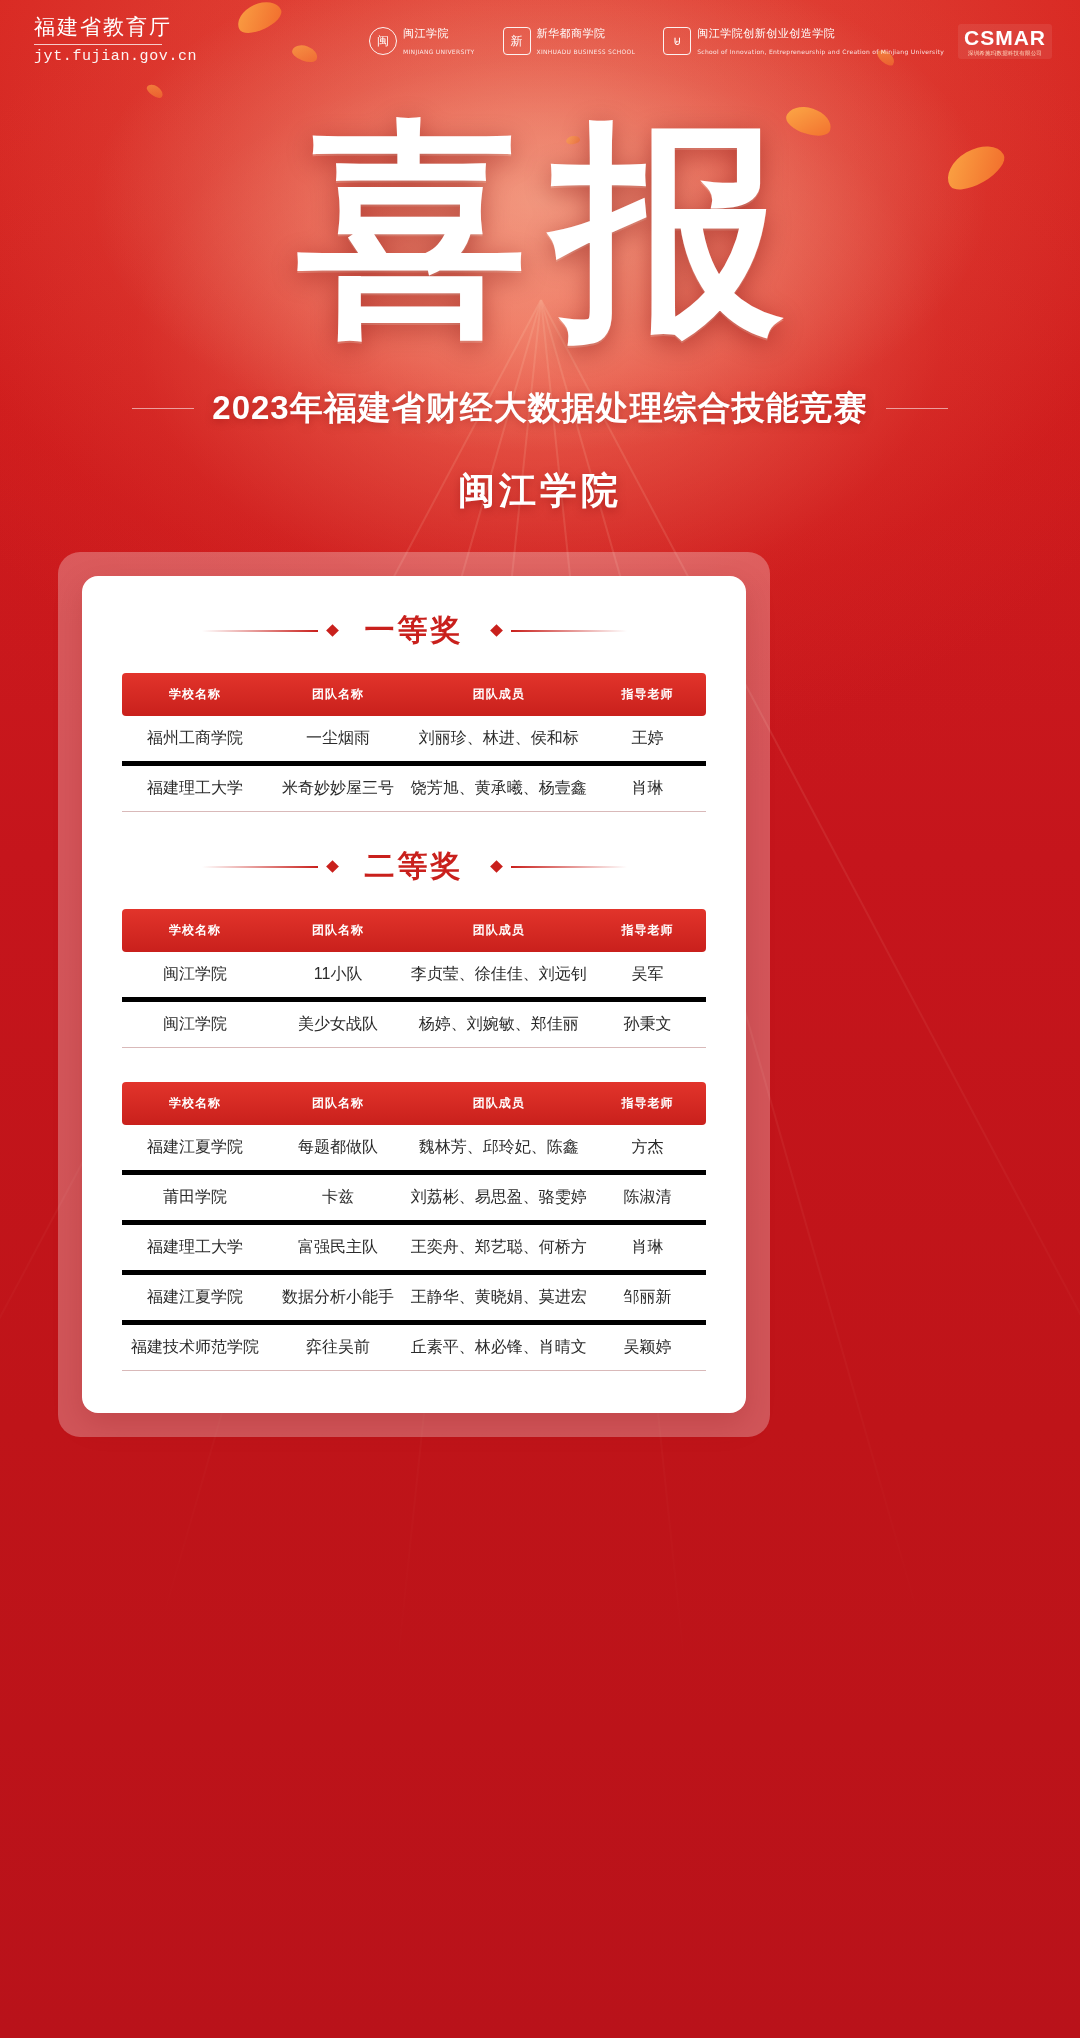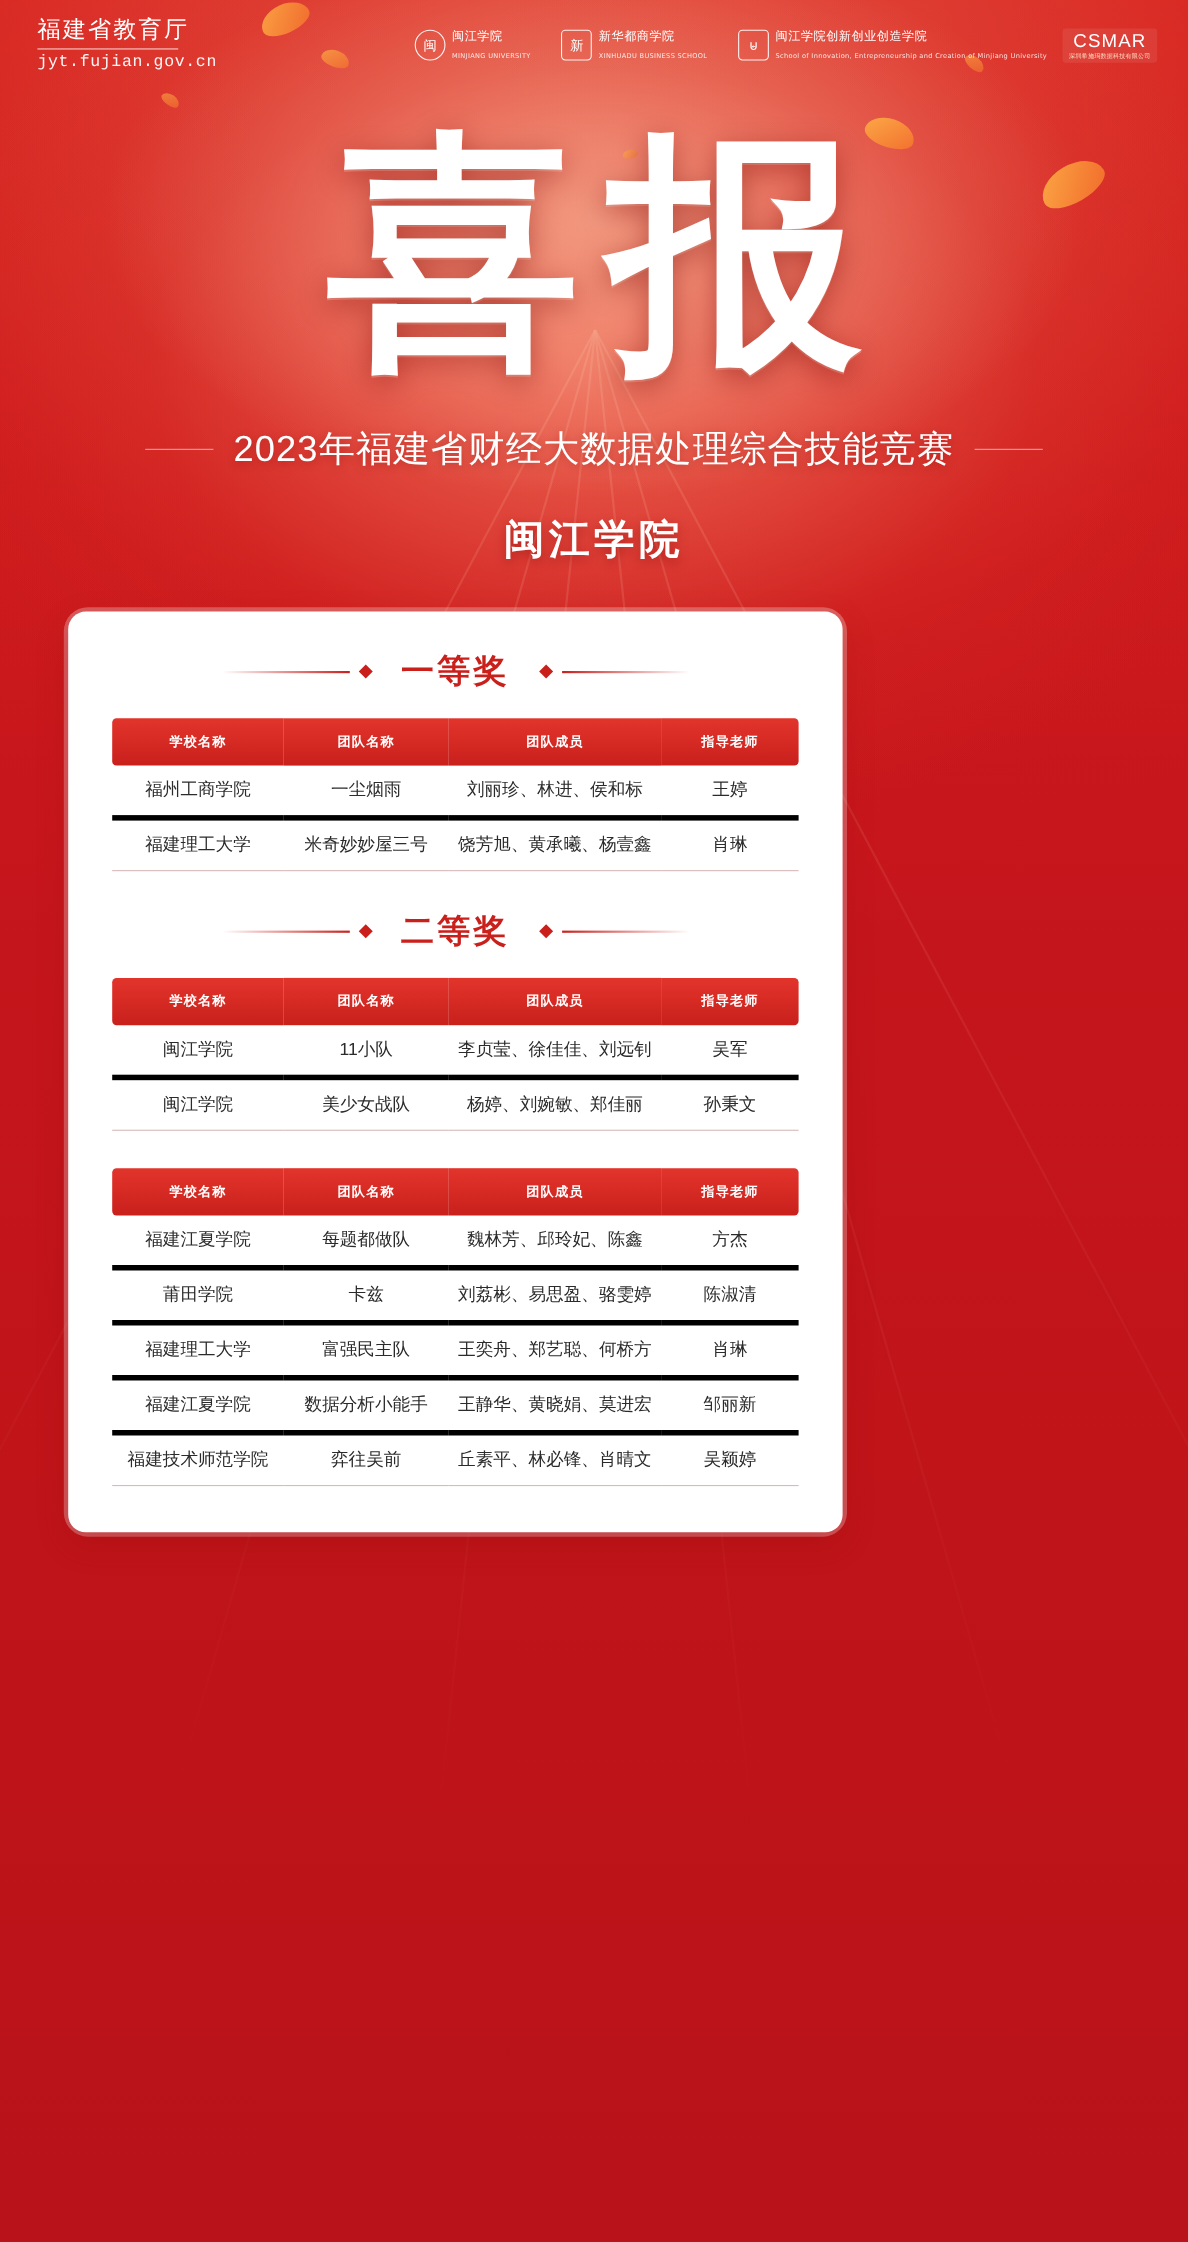--- a/index.html
+++ b/index.html
@@ -39,47 +39,47 @@
   .gov .gov-url{font-size:15px;letter-spacing:.6px;margin-top:4px;opacity:.95;font-family:Liberation Mono, monospace;}
   .gov .gov-rule{width:128px;height:1px;background:rgba(255,255,255,.75);margin:4px 0 3px;}
   .logos{display:flex;align-items:center;gap:14px;}
   .logo{display:flex;align-items:center;gap:6px;color:#fff;}
   .logo .mark{width:26px;height:26px;border:1.6px solid rgba(255,255,255,.92);border-radius:50%;display:flex;align-items:center;justify-content:center;font-size:12px;line-height:1;}
   .logo .mark.sq{border-radius:4px;}
   .logo .txt{line-height:1.05;}
   .logo .t1{font-size:11px;letter-spacing:.5px;white-space:nowrap;}
   .logo .t2{font-size:6px;letter-spacing:.3px;opacity:.85;white-space:nowrap;font-family:"DejaVu Sans",sans-serif;}
   .logo-csmar{display:flex;flex-direction:column;align-items:center;background:rgba(255,255,255,.08);padding:2px 6px;border-radius:3px;}
-  .logo-csmar .c1{color:#fff;font-size:17px;font-weight:normal;letter-spacing:1px;}
+  .logo-csmar .c1{color:#fff;font-size:21px;font-weight:bold;letter-spacing:1px;}
   .logo-csmar .c2{color:#ffd9c0;font-size:5.5px;letter-spacing:.2px;white-space:nowrap;}
 
   
   .xibao{
     position:absolute;top:118px;left:0;right:0;text-align:center;
     font-family:"Liberation Serif","DejaVu Serif",serif;
     font-size:230px;line-height:1;color:#ffffff;font-weight:bold;
     letter-spacing:26px;text-indent:26px;
     text-shadow:0 6px 26px rgba(120,0,0,.45), 0 2px 0 rgba(255,220,200,.35);
   }
   .subtitle-wrap{position:absolute;top:386px;left:0;right:0;display:flex;align-items:center;justify-content:center;gap:18px;}
   .subtitle-wrap .line{width:62px;height:1px;background:rgba(255,255,255,.55);}
   .subtitle{
-    font-size:33px;font-weight:normal;color:#fff;letter-spacing:1px;white-space:nowrap;
+    font-size:33px;font-weight:bold;color:#fff;letter-spacing:1px;white-space:nowrap;
     text-shadow:0 2px 8px rgba(120,0,0,.35);
   }
   .group{
     position:absolute;top:466px;left:0;right:0;text-align:center;
     font-size:37px;font-weight:bold;color:#fff;letter-spacing:4px;
     text-shadow:0 3px 10px rgba(120,0,0,.4);
   }
 
   
   .card-outer{
     position:absolute;left:58px;top:552px;width:712px;
-    background:rgba(255,255,255,.28);border-radius:22px;padding:4px;box-sizing:border-box;
+    background:rgba(255,255,255,.28);border-radius:22px;padding:24px;box-sizing:border-box;
   }
   .card{
     background:#fff;border-radius:16px;padding:34px 40px 42px;box-sizing:border-box;
     box-shadow:0 10px 30px rgba(120,0,0,.18);
   }
   .award-head{display:flex;align-items:center;justify-content:center;gap:0;margin:6px 0 22px;}
   .award-head .seg{height:2px;background:linear-gradient(90deg,rgba(201,32,28,0),#c9201c);width:116px;}
   .award-head .seg.r{background:linear-gradient(90deg,#c9201c,rgba(201,32,28,0));}
   .award-head .dia{width:9px;height:9px;background:#c9201c;transform:rotate(45deg);margin:0 10px;}
   .award-head .title{

